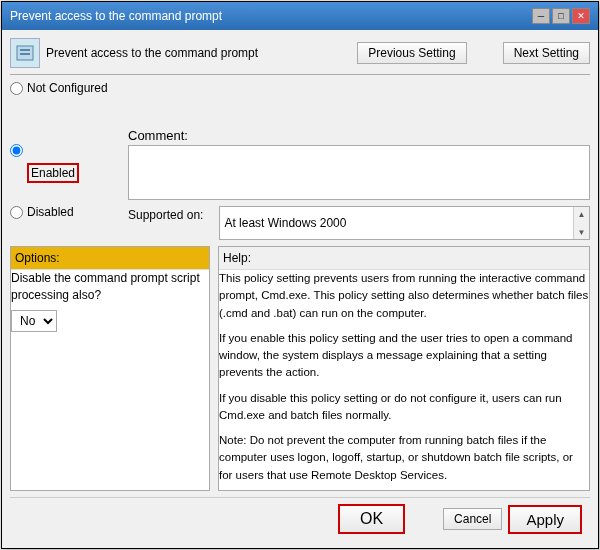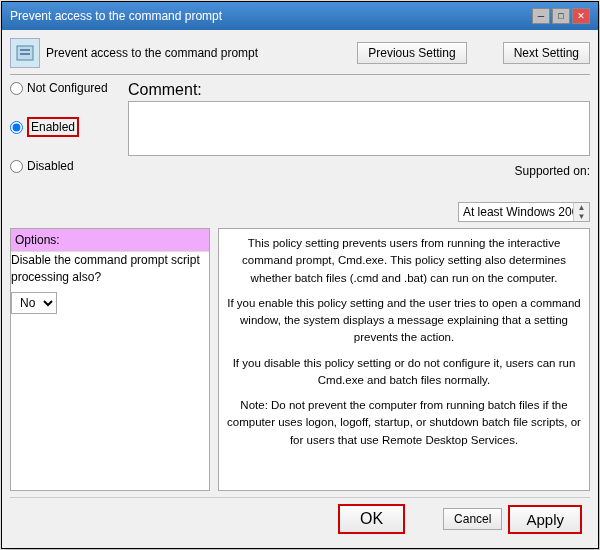--- a/index.html
+++ b/index.html
@@ -127,44 +127,45 @@
       align-items: center;
       gap: 4px;
       font-size: 12px;
     }
     .radio-item input[type=radio] {
       margin: 0;
     }
     .enabled-label {
       border: 2px solid #c00;
       padding: 1px 2px;
+      margin-top: 46px;
     }
     .comment-section {
       flex: 1;
       display: flex;
       flex-direction: column;
       gap: 2px;
     }
     .comment-label {
-      font-size: 16px;
+      font-size: 13px;
+      margin-top: 47px;
     }
     .comment-box {
       width: 100%;
       height: 55px;
       border: 1px solid #aaa;
       background: white;
       resize: none;
       font-size: 12px;
     }
     .supported-section {
       display: flex;
-      align-items: flex-end;
-      gap: 24px;
+      align-items: flex-start;
+      gap: 16px;
       margin-top: 4px;
-      flex-direction: column;
     }
     .supported-label {
       font-size: 12px;
       white-space: nowrap;
       padding-top: 2px;
     }
     .supported-box {
       flex: 1;
       height: 34px;
       border: 1px solid #aaa;
@@ -208,21 +209,21 @@
       border: 1px solid #aaa;
       background: white;
       display: flex;
       flex-direction: column;
       flex-shrink: 0;
     }
     .options-title {
       font-size: 12px;
       padding: 4px;
       font-weight: normal;
-      background: #f0abfc;
+      background: #eab308;
       border-bottom: 1px solid #ddd;
     }
     .options-content {
       font-size: 12px;
       line-height: 1.4;
     }
     .select-row {
       display: flex;
       align-items: center;
       gap: 4px;
@@ -245,25 +246,23 @@
     }
     .help-title {
       font-size: 12px;
       padding: 4px;
       background: #f0f0f0;
       border-bottom: 1px solid #ddd;
     }
     .help-content {
       flex: 1;
       overflow-y: auto;
-      padding: 6px;
       font-size: 11.5px;
       line-height: 1.5;
       color: #000;
-      text-align: center;
     }
     .help-content p {
       margin-bottom: 8px;
     }
     .bottom-bar {
       display: flex;
       justify-content: flex-end;
       align-items: center;
       padding: 6px 8px;
       border-top: 1px solid #ccc;
@@ -351,20 +350,21 @@
           <div class="select-row">
             <select class="mini-select">
               <option>No</option>
               <option>Yes</option>
             </select>
           </div>
         </div>
       </div>
 
       <div class="help-panel">
+        <div class="help-title">Help:</div>
         <div class="help-content">
           <p>This policy setting prevents users from running the interactive command prompt, Cmd.exe. This policy setting also determines whether batch files (.cmd and .bat) can run on the computer.</p>
           <p>If you enable this policy setting and the user tries to open a command window, the system displays a message explaining that a setting prevents the action.</p>
           <p>If you disable this policy setting or do not configure it, users can run Cmd.exe and batch files normally.</p>
           <p>Note: Do not prevent the computer from running batch files if the computer uses logon, logoff, startup, or shutdown batch file scripts, or for users that use Remote Desktop Services.</p>
         </div>
       </div>
     </div>
 
     <div class="bottom-bar">

